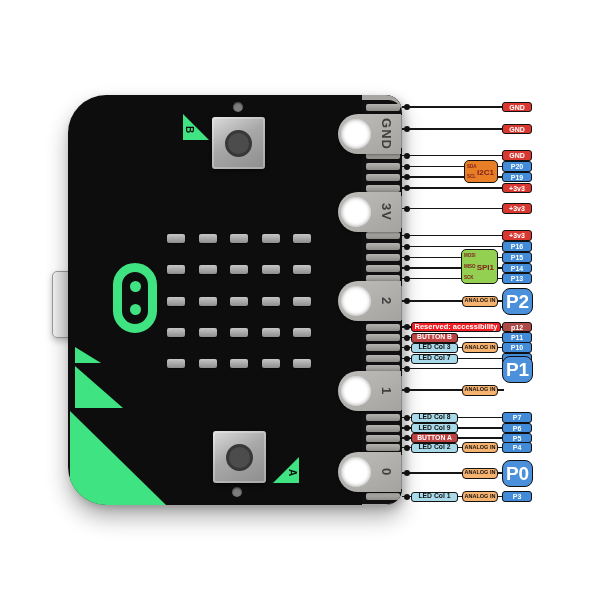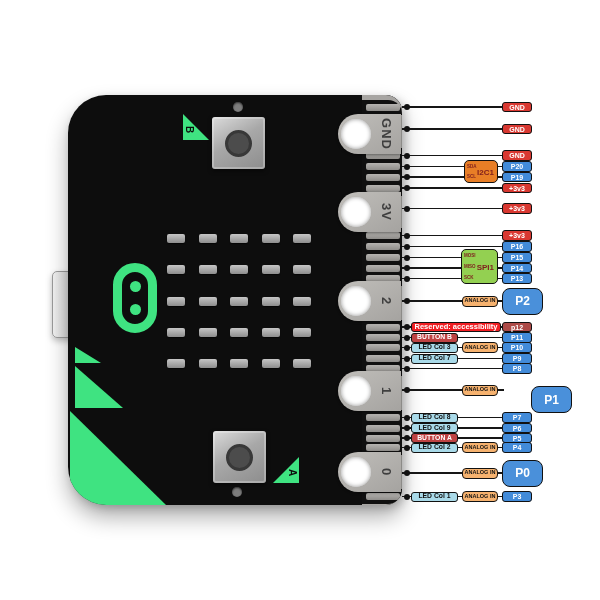--- a/index.html
+++ b/index.html
@@ -64,21 +64,21 @@
     transform:rotate(90deg); }
 
   
   #annotations { position:absolute; left:0; top:0; width:600px; height:600px; z-index:2; }
   .line { position:absolute; height:1.6px; background:#161616; }
   .dot  { position:absolute; width:6px; height:6px; border-radius:50%; background:#111; }
   .box  { position:absolute; border:1.2px solid #111; border-radius:3px; box-sizing:border-box;
     display:flex; align-items:center; justify-content:center; font-weight:bold; white-space:nowrap;
     line-height:1; }
   .pin-s   { width:30px; height:10.5px; font-size:7px;   color:#fff; }
-  .pin-big { width:41px; height:27px;  font-size:12px; color:#fff; border-radius:8px; border-width:1.6px; }
+  .pin-big { width:31px; height:27px;  font-size:19px; color:#fff; border-radius:8px; border-width:1.6px; }
   .t-red     { background:var(--c-red); }
   .t-blue    { background:var(--c-blue); }
   .t-darkred { background:var(--c-darkred); }
   .t-big     { background:var(--c-bigblue); }
   .lbox { height:10px; font-size:6.8px; }
   .lbox-ledcol   { width:47px; background:var(--c-lightblue); color:#111; }
   .lbox-button   { width:47px; background:var(--c-buttonred); color:#fff; }
   .lbox-reserved { width:90px; background:var(--c-reserved);  color:#fff; font-size:7.5px; }
   .abox { width:36px; height:11px; font-size:5.5px; background:var(--c-peach); color:#111; border-radius:4px; }
 
@@ -262,21 +262,21 @@
       <div class="line" style="left: 402px; top: 357.7px; width: 102px;"></div>
       <div class="dot" style="left: 403.5px; top: 355.5px;"></div>
       <div class="box lbox lbox-ledcol" style="left: 411px; top: 353.5px;">LED Col 7</div>
       <div class="box pin-s t-blue" style="left: 502px; top: 353.25px;">P9</div>
       <div class="line" style="left: 402px; top: 367.7px; width: 102px;"></div>
       <div class="dot" style="left: 403.5px; top: 365.5px;"></div>
       <div class="box pin-s t-blue" style="left: 502px; top: 363.25px;">P8</div>
       <div class="line" style="left: 402px; top: 389.2px; width: 102px;"></div>
       <div class="dot" style="left: 403.5px; top: 387px;"></div>
       <div class="box abox" style="left: 462px; top: 384.5px;">ANALOG IN</div>
-      <div class="box pin-big t-big" style="left: 502px; top: 386px; margin-left: 29px;">P1</div>
+      <div class="box pin-big t-big" style="left: 502px; top: 356px;">P1</div>
       <div class="line" style="left: 402px; top: 416.7px; width: 102px;"></div>
       <div class="dot" style="left: 403.5px; top: 414.5px;"></div>
       <div class="box lbox lbox-ledcol" style="left: 411px; top: 412.5px;">LED Col 8</div>
       <div class="box pin-s t-blue" style="left: 502px; top: 412.25px;">P7</div>
       <div class="line" style="left: 402px; top: 427.2px; width: 102px;"></div>
       <div class="dot" style="left: 403.5px; top: 425px;"></div>
       <div class="box lbox lbox-ledcol" style="left: 411px; top: 423px;">LED Col 9</div>
       <div class="box pin-s t-blue" style="left: 502px; top: 422.75px;">P6</div>
       <div class="line" style="left: 402px; top: 437.2px; width: 102px;"></div>
       <div class="dot" style="left: 403.5px; top: 435px;"></div>

